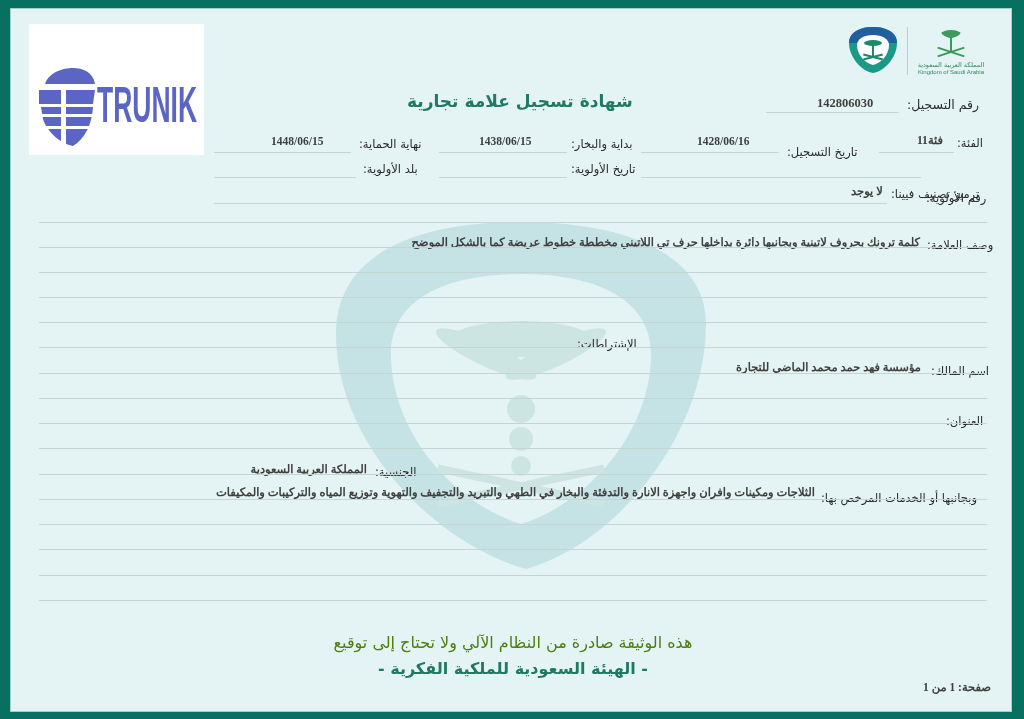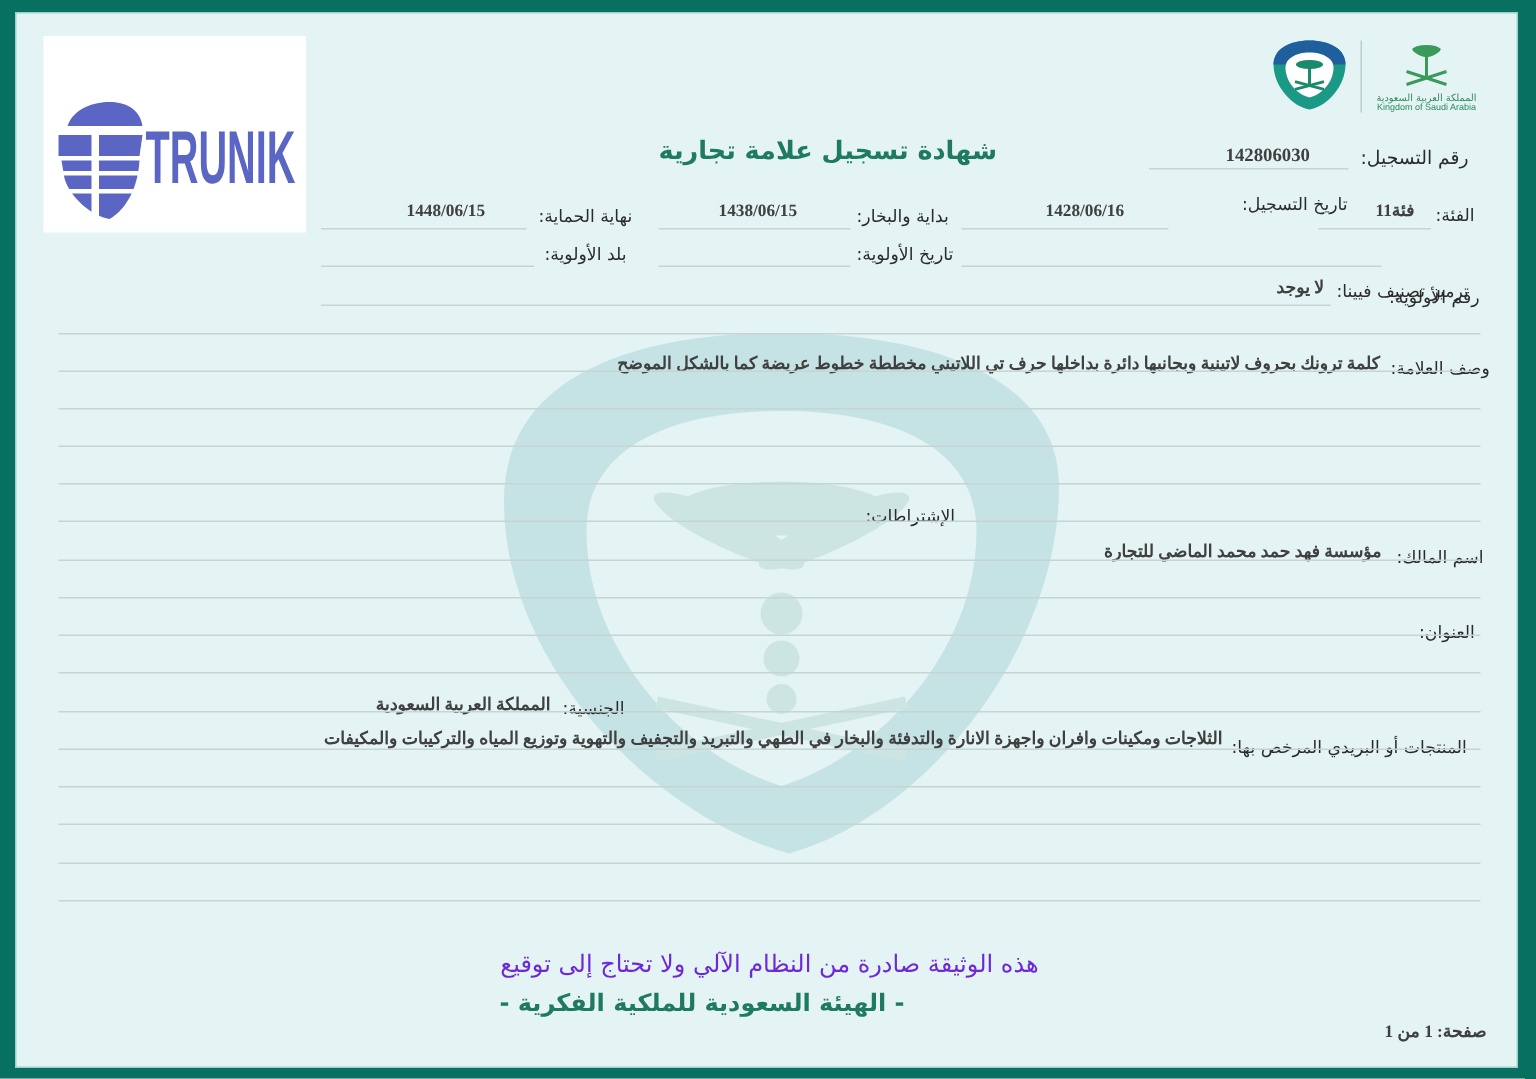--- a/index.html
+++ b/index.html
@@ -5,21 +5,21 @@
   html, body { margin:0; padding:0; }
   body { width:1024px; height:719px; background:#077061; position:relative; overflow:hidden; font-family:"DejaVu Sans", sans-serif; }
   .sheet { position:absolute; left:10px; top:8px; width:1000px; height:702px; background:#e4f3f3; border:1px solid #9fd0cc; }
   .abs { position:absolute; }
   .rtl { direction:rtl; }
   .lbl { color:#2b2b2b; font-size:11.5px; white-space:nowrap; }
   .val { color:#404040; font-size:11.5px; font-weight:bold; white-space:nowrap; font-family:Liberation Serif, serif; }
   .rule { position:absolute; height:1px; background:#c6d4d4; }
   .logo-box { position:absolute; left:18px; top:15px; width:175px; height:131px; background:#ffffff; }
   .title { color:#1f7a62; font-size:17px; font-weight:bold; white-space:nowrap; }
-  .footer1 { color:#6d28d9; font-size:16px; white-space:nowrap; }
+  .footer1 { color:#4d7c0f; font-size:16px; white-space:nowrap; }
   .footer2 { color:#1f7a62; font-size:16px; font-weight:bold; white-space:nowrap; }
   .hdr-ar { color:#2c3a3a; font-size:11px; font-weight:bold; white-space:nowrap; }
   .hdr-en { color:#2c3a3a; font-size:8.5px; font-weight:bold; white-space:nowrap; font-family:"Liberation Sans", sans-serif; }
   .ksa-ar { color:#2f8a5c; font-size:6.5px; white-space:nowrap; }
   .ksa-en { color:#2f8a5c; font-size:6px; white-space:nowrap; font-family:"Liberation Sans", sans-serif; }
   .watermark { position:absolute; left:315px; top:205px; width:390px; height:360px; opacity:0.22; }
 </style>
 </head>
 <body>
 
@@ -71,29 +71,29 @@
         <rect x="19" y="9" width="2" height="17"></rect>
         <rect x="6" y="26" width="28" height="2" transform="rotate(18 20 27)"></rect>
         <rect x="6" y="26" width="28" height="2" transform="rotate(-18 20 27)"></rect>
       </g>
   </svg>
   <div class="abs" style="left:900px;top:52px;width:80px;text-align:center;">
     <div class="ksa-ar rtl">المملكة العربية السعودية</div>
     <div class="ksa-en">Kingdom of Saudi Arabia</div>
   </div>
 
-  <div class="abs title rtl" style="left:396px;top:82px;margin-left:32px;">شهادة تسجيل علامة تجارية</div>
+  <div class="abs title rtl" style="left:396px;top:82px;">شهادة تسجيل علامة تجارية</div>
   <div class="abs lbl rtl" style="left:896px;top:88px;font-size:12.5px;">رقم التسجيل:</div>
   <div class="rule" style="left:755px;top:103px;width:133px;"></div>
   <div class="abs val" style="left:806px;top:87px;font-size:12.5px;">142806030</div>
 
   <div class="abs lbl rtl" style="left:946px;top:127px;">الفئة:</div>
   <div class="rule" style="left:868px;top:143px;width:75px;"></div>
   <div class="abs val rtl" style="left:906px;top:124px;">فئة11</div>
-  <div class="abs lbl rtl" style="left:776px;top:120px;margin-left:41px;">تاريخ التسجيل:</div>
+  <div class="abs lbl rtl" style="left:776px;top:136px;">تاريخ التسجيل:</div>
   <div class="rule" style="left:630px;top:143px;width:138px;"></div>
   <div class="abs val" style="left:686px;top:126px;">1428/06/16</div>
   <div class="abs lbl rtl" style="left:560px;top:128px;">بداية والبخار:</div>
   <div class="rule" style="left:428px;top:143px;width:128px;"></div>
   <div class="abs val" style="left:468px;top:126px;">1438/06/15</div>
   <div class="abs lbl rtl" style="left:348px;top:128px;">نهاية الحماية:</div>
   <div class="rule" style="left:203px;top:143px;width:137px;"></div>
   <div class="abs val" style="left:260px;top:126px;">1448/06/15</div>
 
   <div class="abs lbl rtl" style="left:915px;top:153px;margin-top:29px;">رقم الأولوية:</div>
@@ -129,24 +129,24 @@
   <div class="rule" style="left:28px;top:389px;width:948px;"></div>
 
   <div class="abs lbl rtl" style="left:935px;top:405px;">العنوان:</div>
   <div class="rule" style="left:28px;top:414px;width:948px;"></div>
   <div class="rule" style="left:28px;top:439px;width:948px;"></div>
 
   <div class="abs lbl rtl" style="left:364px;top:456px;">الجنسية:</div>
   <div class="abs val rtl" style="left:218px;top:453px;width:138px;text-align:right;">المملكة العربية السعودية</div>
   <div class="rule" style="left:28px;top:465px;width:948px;"></div>
 
-  <div class="abs lbl rtl" style="left:810px;top:482px;">المنتجات أو البريدي المرخص بها:</div>
+  <div class="abs lbl rtl" style="left:810px;top:482px;">وبجانبها أو الخدمات المرخص بها:</div>
   <div class="abs val rtl" style="left:222px;top:476px;width:582px;text-align:right;">الثلاجات ومكينات وافران واجهزة الانارة والتدفئة والبخار في الطهي والتبريد والتجفيف والتهوية وتوزيع المياه والتركيبات والمكيفات</div>
   <div class="rule" style="left:28px;top:490px;width:948px;"></div>
   <div class="rule" style="left:28px;top:515px;width:948px;"></div>
   <div class="rule" style="left:28px;top:540px;width:948px;"></div>
   <div class="rule" style="left:28px;top:566px;width:948px;"></div>
   <div class="rule" style="left:28px;top:591px;width:948px;"></div>
 
   <div class="abs footer1 rtl" style="left:322px;top:624px;width:360px;text-align:center;">هذه الوثيقة صادرة من النظام الآلي ولا تحتاج إلى توقيع</div>
-  <div class="abs footer2 rtl" style="left:322px;top:650px;width:360px;text-align:left;">- الهيئة السعودية للملكية الفكرية -</div>
+  <div class="abs footer2 rtl" style="left:322px;top:650px;width:360px;text-align:center;">- الهيئة السعودية للملكية الفكرية -</div>
   <div class="abs val rtl" style="left:912px;top:671px;">صفحة: 1 من 1</div>
 </div>
 
 </body></html>

